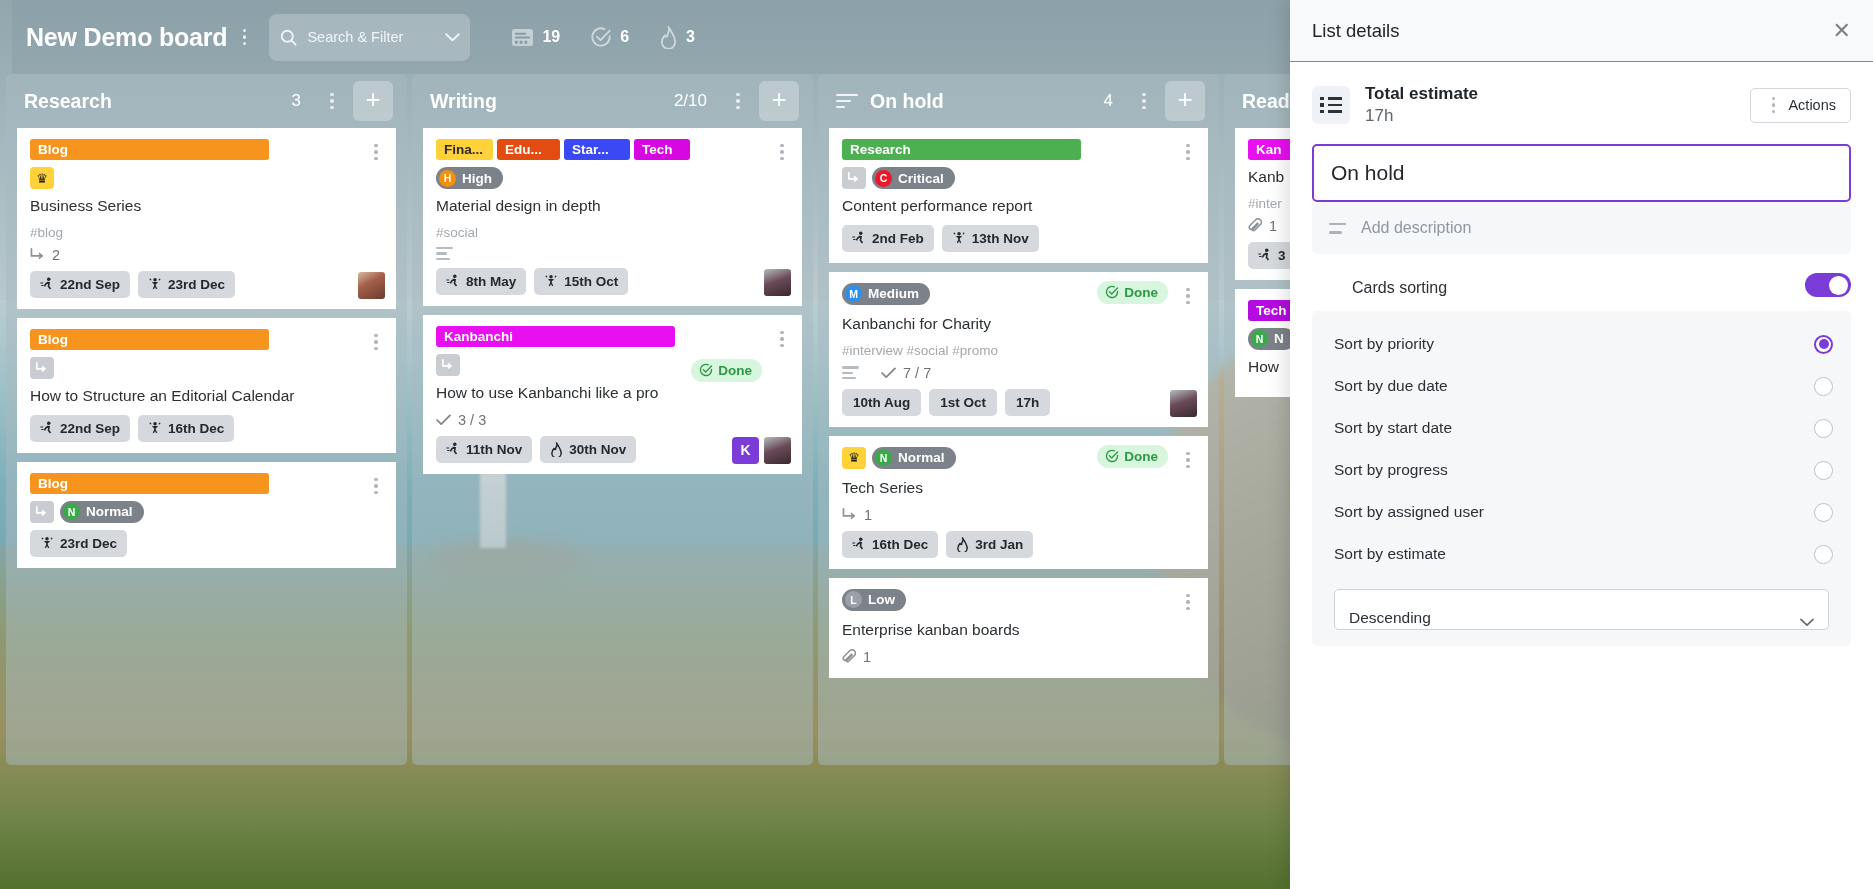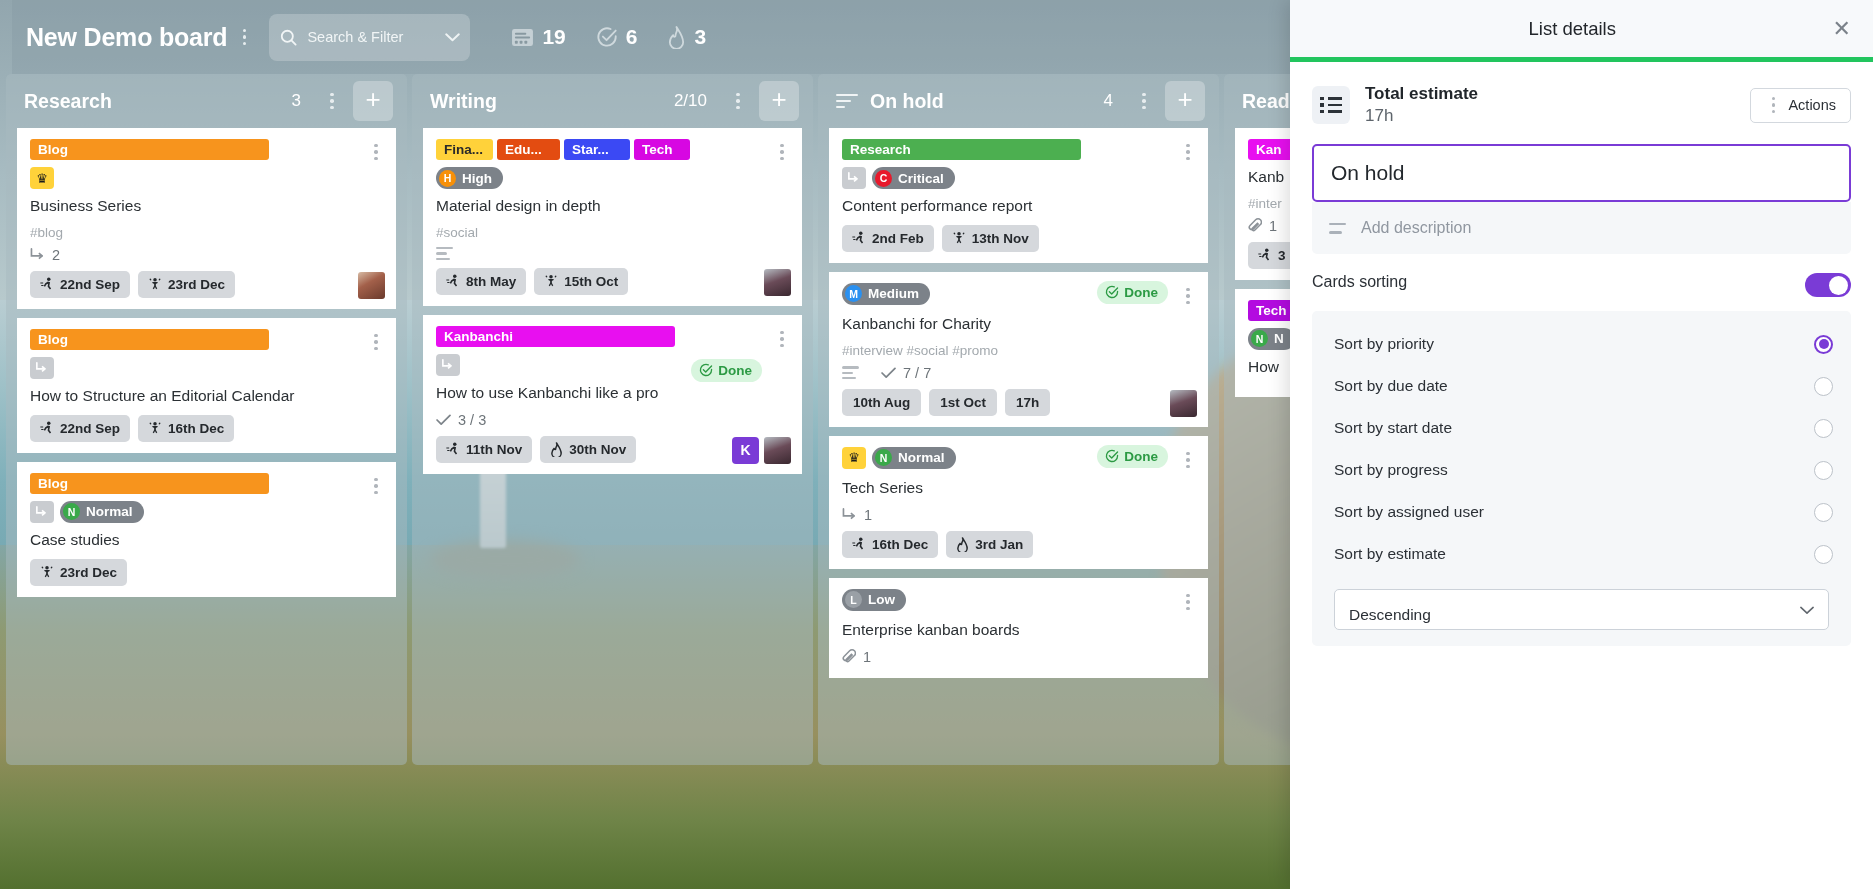--- a/index.html
+++ b/index.html
@@ -50,21 +50,21 @@
   .kebab.dark i { background: #b0b5bb; }
 
   .search-box {
     margin-left: 14px; width: 201px; height: 47px; border-radius: 8px;
     background: rgba(255,255,255,0.22);
     display: flex; align-items: center; padding: 0 10px; gap: 9px; cursor: pointer;
   }
   .search-txt { color: #f1f5f6; font-size: 14.5px; flex: 1; }
 
   .counters { display: flex; align-items: center; gap: 30px; margin-left: 41px; }
-  .counter { display: flex; align-items: center; gap: 8px; color: #ffffff; font-size: 21px; font-weight: bold; cursor: pointer; }
+  .counter { display: flex; align-items: center; gap: 8px; color: #ffffff; font-size: 16px; font-weight: bold; cursor: pointer; }
 
   
   .board {
     position: absolute; left: 0; top: 74px; width: 1873px; height: 815px;
     display: flex; gap: 5px; padding-left: 6px; z-index: 3;
   }
   .list {
     width: 401px; flex: 0 0 401px; border-radius: 5px;
     background: rgba(168,185,192,0.50);
     display: flex; flex-direction: column; height: 691px;
@@ -144,22 +144,22 @@
   .av.photo2 { background: linear-gradient(160deg,#b6bcc2 0%,#6a4b58 45%,#3a2830 100%); }
   .av.letter { background: #7a3bd6; color: #fff; font-size: 14px; font-weight: bold; display: flex; align-items: center; justify-content: center; border-radius: 4px; }
 
   
   .panel {
     position: absolute; right: 0; top: 0; width: 583px; height: 889px;
     background: #ffffff; z-index: 20; display: flex; flex-direction: column;
     box-shadow: -4px 0 18px rgba(0,0,0,0.14);
   }
   .panel-head {
-    height: 62px; background: #f7f9fb; border-bottom: 5px solid #22c55e;
-    display: flex; align-items: center; padding: 0 22px; text-align: center;
+    height: 62px; background: #f7f9fb; border-bottom: 1px solid #22c55e;
+    display: flex; align-items: center; padding: 0 22px;
   }
   .panel-title { font-size: 18.5px; color: #22262b; flex: 1; }
   .close-x { font-size: 22px; color: #7b828a; cursor: pointer; line-height: 1; font-weight: 300; }
 
   .est-row { display: flex; align-items: center; padding: 22px 22px 16px 22px; gap: 15px; }
   .est-icon {
     width: 38px; height: 38px; border-radius: 6px; background: #eef1f5;
     display: flex; flex-direction: column; justify-content: center; gap: 3px; padding-left: 8px;
   }
   .est-icon span { display: flex; align-items: center; gap: 4px; }
@@ -178,36 +178,36 @@
     margin: 2px 22px 0 22px; border: 2px solid #7a3bd6; border-radius: 5px;
     height: 58px; display: flex; align-items: center; padding: 0 17px;
     font-size: 21px; color: #23282d; background: #fff;
   }
   .desc-field {
     margin: 0 22px; background: #f5f7f9; border-radius: 0 0 5px 5px;
     height: 52px; display: flex; align-items: center; gap: 13px; padding: 0 17px;
     color: #9097a0; font-size: 16px; cursor: pointer;
   }
 
-  .toggle-row { display: flex; align-items: flex-start; padding: 19px 22px 14px 22px; }
+  .toggle-row { display: flex; align-items: flex-end; padding: 19px 22px 14px 22px; margin-left: 40px; }
   .toggle-label { flex: 1; font-size: 16px; color: #2b3036; }
   .switch { width: 46px; height: 24px; border-radius: 12px; background: #c8cdd3; position: relative; cursor: pointer; }
   .switch.on { background: #7a3bd6; }
   .switch .knob { position: absolute; top: 2.5px; left: 3px; width: 19px; height: 19px; border-radius: 50%; background: #fff; }
   .switch.on .knob { left: 24px; }
 
   .sort-panel { margin: 0 22px; background: #f5f7f9; border-radius: 5px; padding: 12px 0 16px; }
   .sort-item { display: flex; align-items: center; height: 42px; padding: 0 18px 0 22px; cursor: pointer; }
   .sort-item span { flex: 1; font-size: 15.5px; color: #2b3036; }
   .radio { width: 19px; height: 19px; border-radius: 50%; border: 1.6px solid #bcc2c9; background: #fff; }
   .radio.sel { border: 2px solid #7a3bd6; display: flex; align-items: center; justify-content: center; }
   .radio.sel::after { content: ''; width: 10px; height: 10px; border-radius: 50%; background: #7a3bd6; }
   .select-box {
     margin: 14px 22px 0 22px; height: 41px; border: 1px solid #ccd2d9; border-radius: 5px;
-    background: #fff; display: flex; align-items: flex-start; padding: 16px 14px; cursor: pointer;
+    background: #fff; display: flex; align-items: flex-end; padding: 2px 14px; cursor: pointer;
   }
   .select-box span { flex: 1; font-size: 15.5px; color: #2b3036; }
   .select-box .chev2 { color: #60666d; font-size: 13px; }
   .limit-row { display: flex; align-items: center; padding: 22px 22px 0 22px; }
   .limit-row .toggle-label { font-size: 16px; }
 </style>
 </head>
 <body>
 
 <div class="bg-photo">
@@ -380,21 +380,20 @@
             <svg width="14" height="12" viewBox="0 0 16 14" fill="none" stroke="#fff" stroke-width="1.9">
                 <path d="M2 1v7h9" stroke-linecap="round"></path>
                 <polyline points="8,5 11.5,8 8,11" stroke-linejoin="round"></polyline>
               </svg>
           </div>
           <div class="prio">
             <span class="dot n">N</span>
             <span>Normal</span>
           </div>
         </div>
-        <div class="card-title">Case studies</div>
         <div class="dates">
           <div class="datechip">
             <svg width="14" height="14" viewBox="0 0 16 16" fill="#25292d">
                 <circle cx="8" cy="3" r="2"></circle>
                 <path d="M5 5.6h6v1.3l-2 1v2.4l1.6 2.9-1.3.8L8 11.4l-1.3 2.6-1.3-.8 1.6-2.9V7.9l-2-1z"></path>
                 <path d="M1.6 2.4 3 1.6l1 1.7-1.4.8zM12 3.3l1-1.7 1.4.8-1 1.7z"></path>
               </svg>
             <span>23rd Dec</span>
           </div>
         </div>

